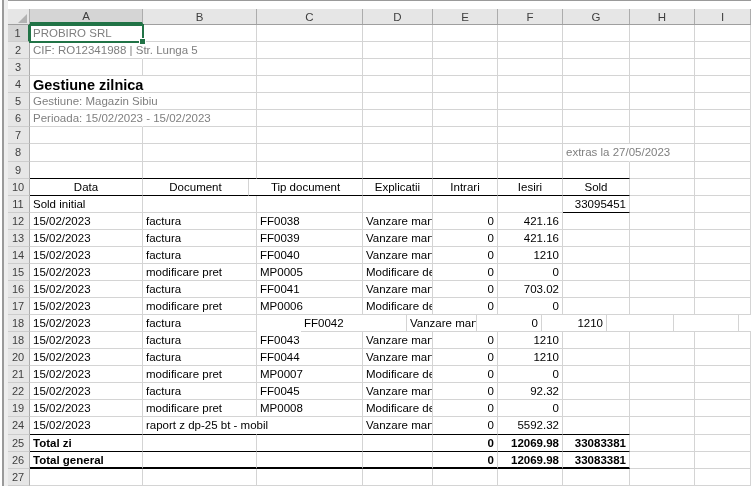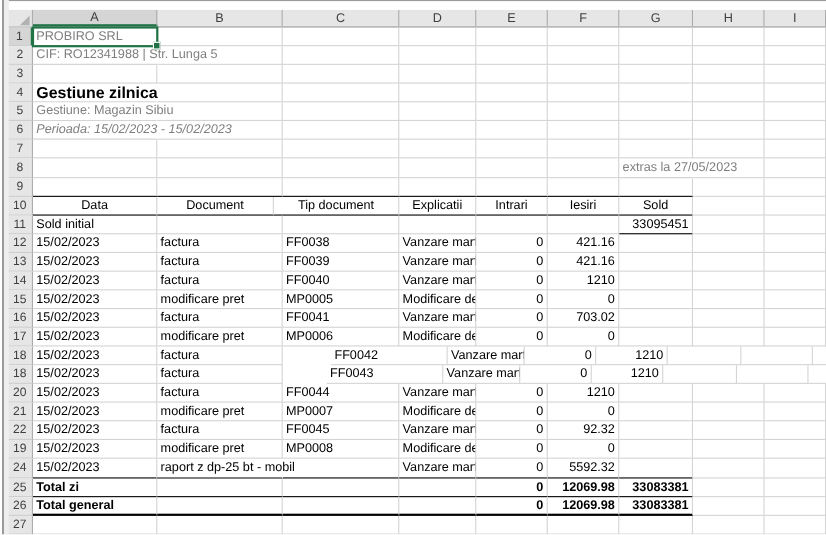--- a/index.html
+++ b/index.html
@@ -131,21 +131,21 @@
         <div class="cd" style="width: 106px;"></div>
         <div class="cd" style="width: 70px;"></div>
         <div class="cd" style="width: 65px;"></div>
         <div class="cd" style="width: 65px;"></div>
         <div class="cd" style="width: 67px;"></div>
         <div class="cd" style="width: 65px;"></div>
         <div class="cd" style="width: 56px;"></div>
       </div>
       <div class="row">
         <div class="rh">6</div>
-        <div class="cd gy ov" style="width: 113px; font-style: italic;">Perioada: 15/02/2023 - 15/02/2023</div>
+        <div class="cd gy ov" style="width: 113px;">Perioada: 15/02/2023 - 15/02/2023</div>
         <div class="cd" style="width: 114px;"></div>
         <div class="cd" style="width: 106px;"></div>
         <div class="cd" style="width: 70px;"></div>
         <div class="cd" style="width: 65px;"></div>
         <div class="cd" style="width: 65px;"></div>
         <div class="cd" style="width: 67px;"></div>
         <div class="cd" style="width: 65px;"></div>
         <div class="cd" style="width: 56px;"></div>
       </div>
       <div class="row">
@@ -289,21 +289,21 @@
         <div class="cd r" style="width: 65px;">0</div>
         <div class="cd r" style="width: 65px;">1210</div>
         <div class="cd" style="width: 67px;"></div>
         <div class="cd" style="width: 65px;"></div>
         <div class="cd" style="width: 56px;"></div>
       </div>
       <div class="row">
         <div class="rh">18</div>
         <div class="cd" style="width: 113px;">15/02/2023</div>
         <div class="cd" style="width: 114px;">factura</div>
-        <div class="cd" style="width: 106px; margin-left: 40px;">FF0043</div>
+        <div class="cd" style="width: 106px;">FF0043</div>
         <div class="cd" style="width: 70px;">Vanzare marfa</div>
         <div class="cd r" style="width: 65px;">0</div>
         <div class="cd r" style="width: 65px;">1210</div>
         <div class="cd" style="width: 67px;"></div>
         <div class="cd" style="width: 65px;"></div>
         <div class="cd" style="width: 56px;"></div>
       </div>
       <div class="row">
         <div class="rh">20</div>
         <div class="cd" style="width: 113px;">15/02/2023</div>

